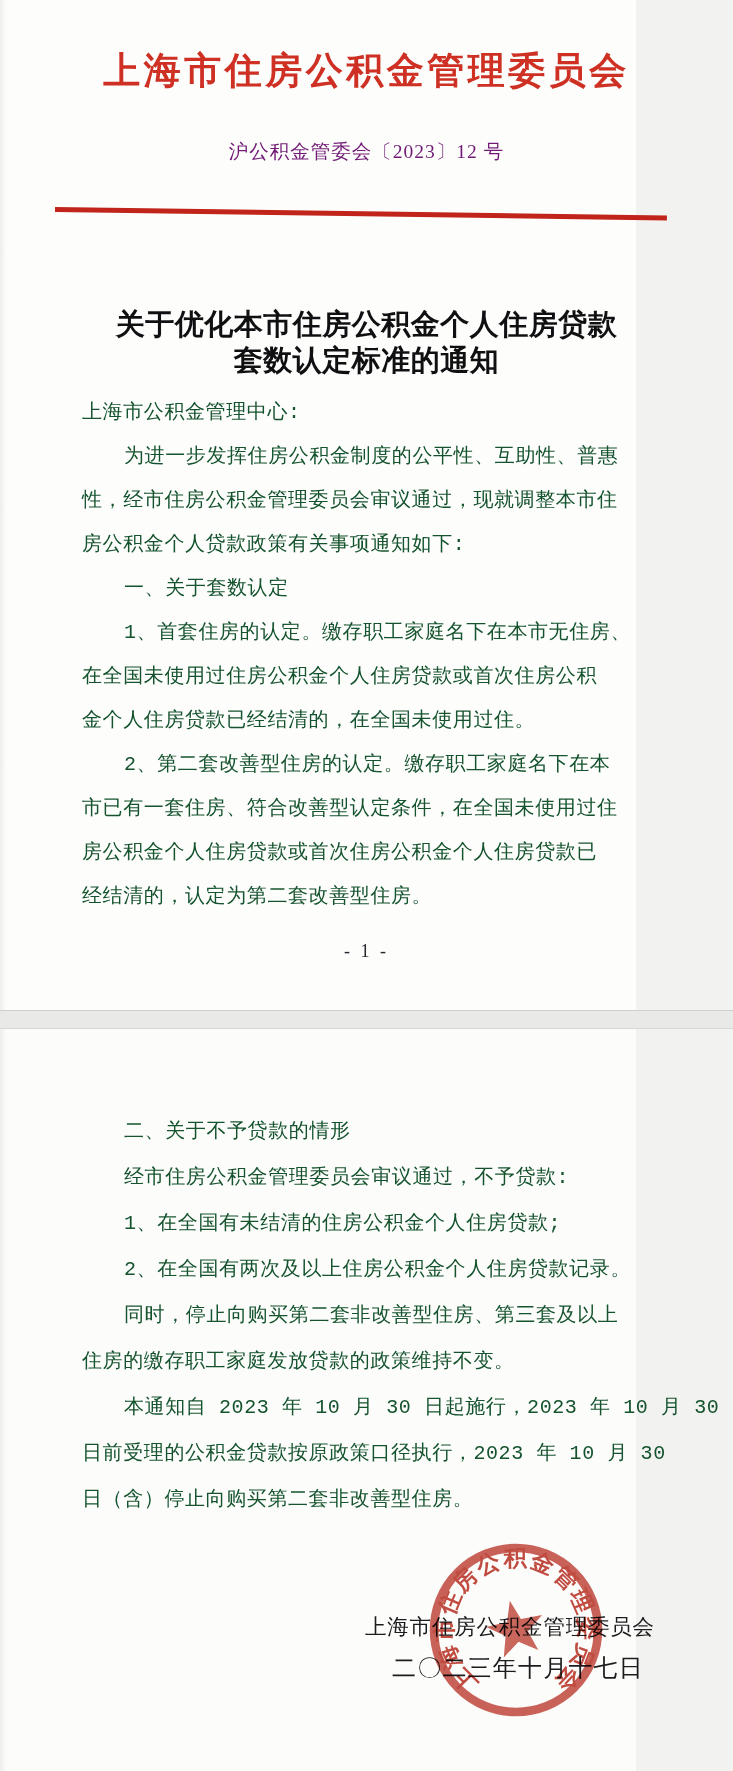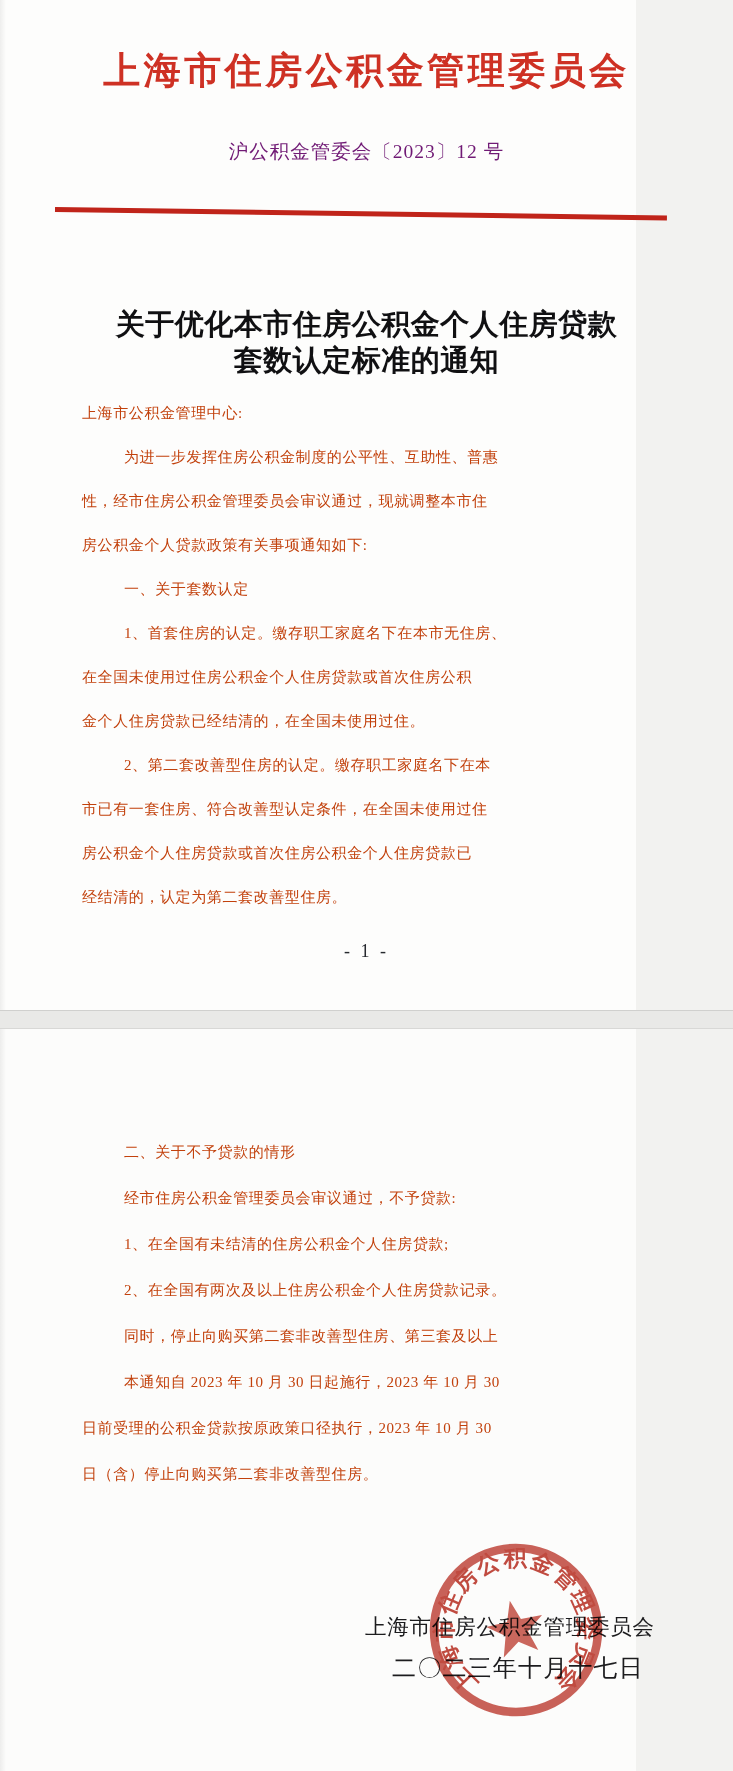--- a/index.html
+++ b/index.html
@@ -30,22 +30,22 @@
     background:var(--rule-red,#c0241a);
     transform:rotate(0.8deg);transform-origin:left center;
   }
   .notice-title{
     position:absolute;top:272px;left:0;width:733px;text-align:center;
     font-family:"Liberation Sans","DejaVu Sans",sans-serif;
     font-weight:700;font-size:29px;line-height:36px;color:#101012;
     letter-spacing:0.5px;
     margin-top:34px;
   }
-  .body-block{position:absolute;left:82px;width:596px;font-size:15px;
-    letter-spacing:0.6px;color:#c2410c;white-space:nowrap;}
+  .body-block{position:absolute;left:82px;width:596px;font-size:20px;
+    letter-spacing:0.6px;color:#14532d;white-space:nowrap;font-family:Liberation Mono, monospace;}
   #body1{top:391px;line-height:44px;}
   #body2{top:1113px;line-height:46px;}
   .line{height:inherit;}
   .ind{padding-left:42px;}
   .page-num{
     position:absolute;top:941px;left:0;width:733px;text-align:center;
     font-size:18px;letter-spacing:3px;color:#26292e;
   }
   .page-separator{
     position:absolute;top:1010px;left:0;width:733px;height:19px;
@@ -97,26 +97,27 @@
       <div class="line">市已有一套住房、符合改善型认定条件，在全国未使用过住</div>
       <div class="line">房公积金个人住房贷款或首次住房公积金个人住房贷款已</div>
       <div class="line">经结清的，认定为第二套改善型住房。</div>
     </div>
     <div class="page-num">- 1 -</div>
   </div>
 
   <div class="page-separator"></div>
 
   <div class="page" id="page2">
-    <div class="body-block" id="body2" style="top:100px;position:absolute;">
+    <div class="body-block" id="body2" style="top:80px;position:absolute;">
       <div class="line ind">二、关于不予贷款的情形</div>
       <div class="line ind">经市住房公积金管理委员会审议通过，不予贷款:</div>
       <div class="line ind">1、在全国有未结清的住房公积金个人住房贷款;</div>
       <div class="line ind">2、在全国有两次及以上住房公积金个人住房贷款记录。</div>
       <div class="line ind">同时，停止向购买第二套非改善型住房、第三套及以上</div>
+      <div class="line">住房的缴存职工家庭发放贷款的政策维持不变。</div>
       <div class="line ind">本通知自 2023 年 10 月 30 日起施行，2023 年 10 月 30</div>
       <div class="line">日前受理的公积金贷款按原政策口径执行，2023 年 10 月 30</div>
       <div class="line">日（含）停止向购买第二套非改善型住房。</div>
     </div>
     <div class="signature" style="top:583px;left:365px;">上海市住房公积金管理委员会</div>
     <div class="sign-date" style="top:623px;left:392px;">二〇二三年十月十七日</div>
 
     <svg class="seal" style="left:423px;top:508px;" viewBox="0 0 186 186">
       <defs>
         <path id="sealArc" d="M 56.3 145.4 A 64 64 0 1 1 129.7 145.4" fill="none"></path>

